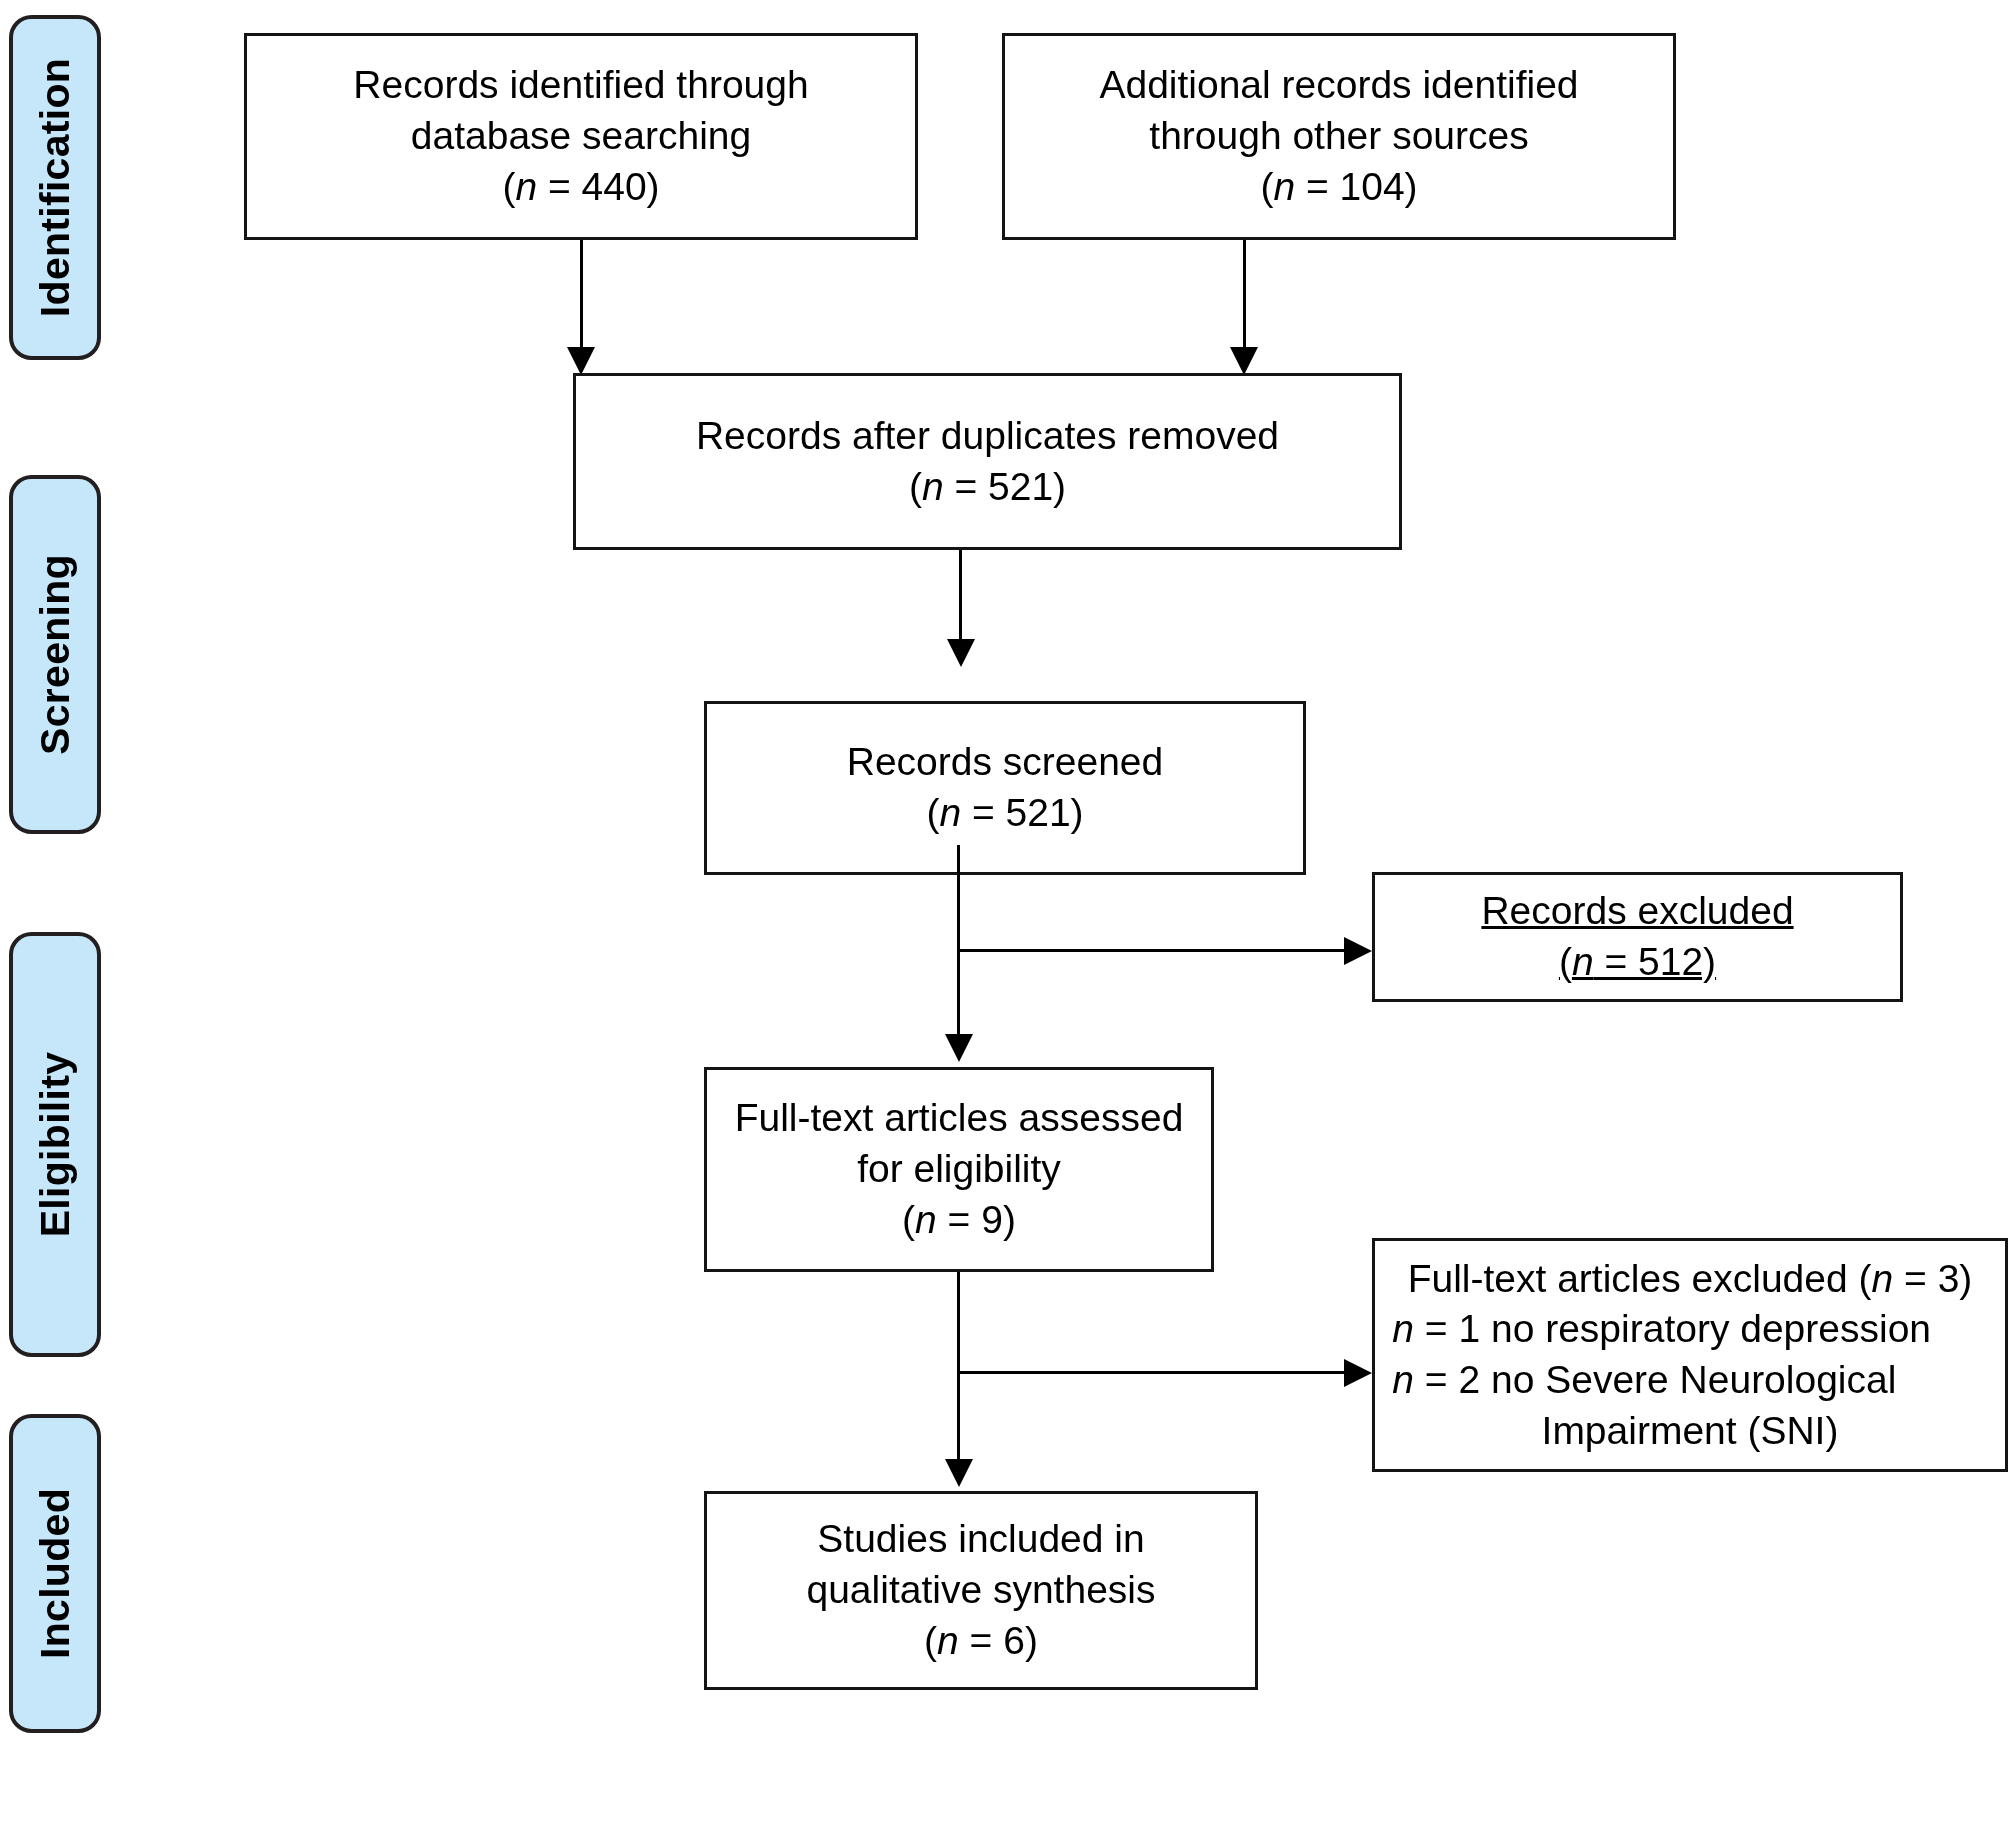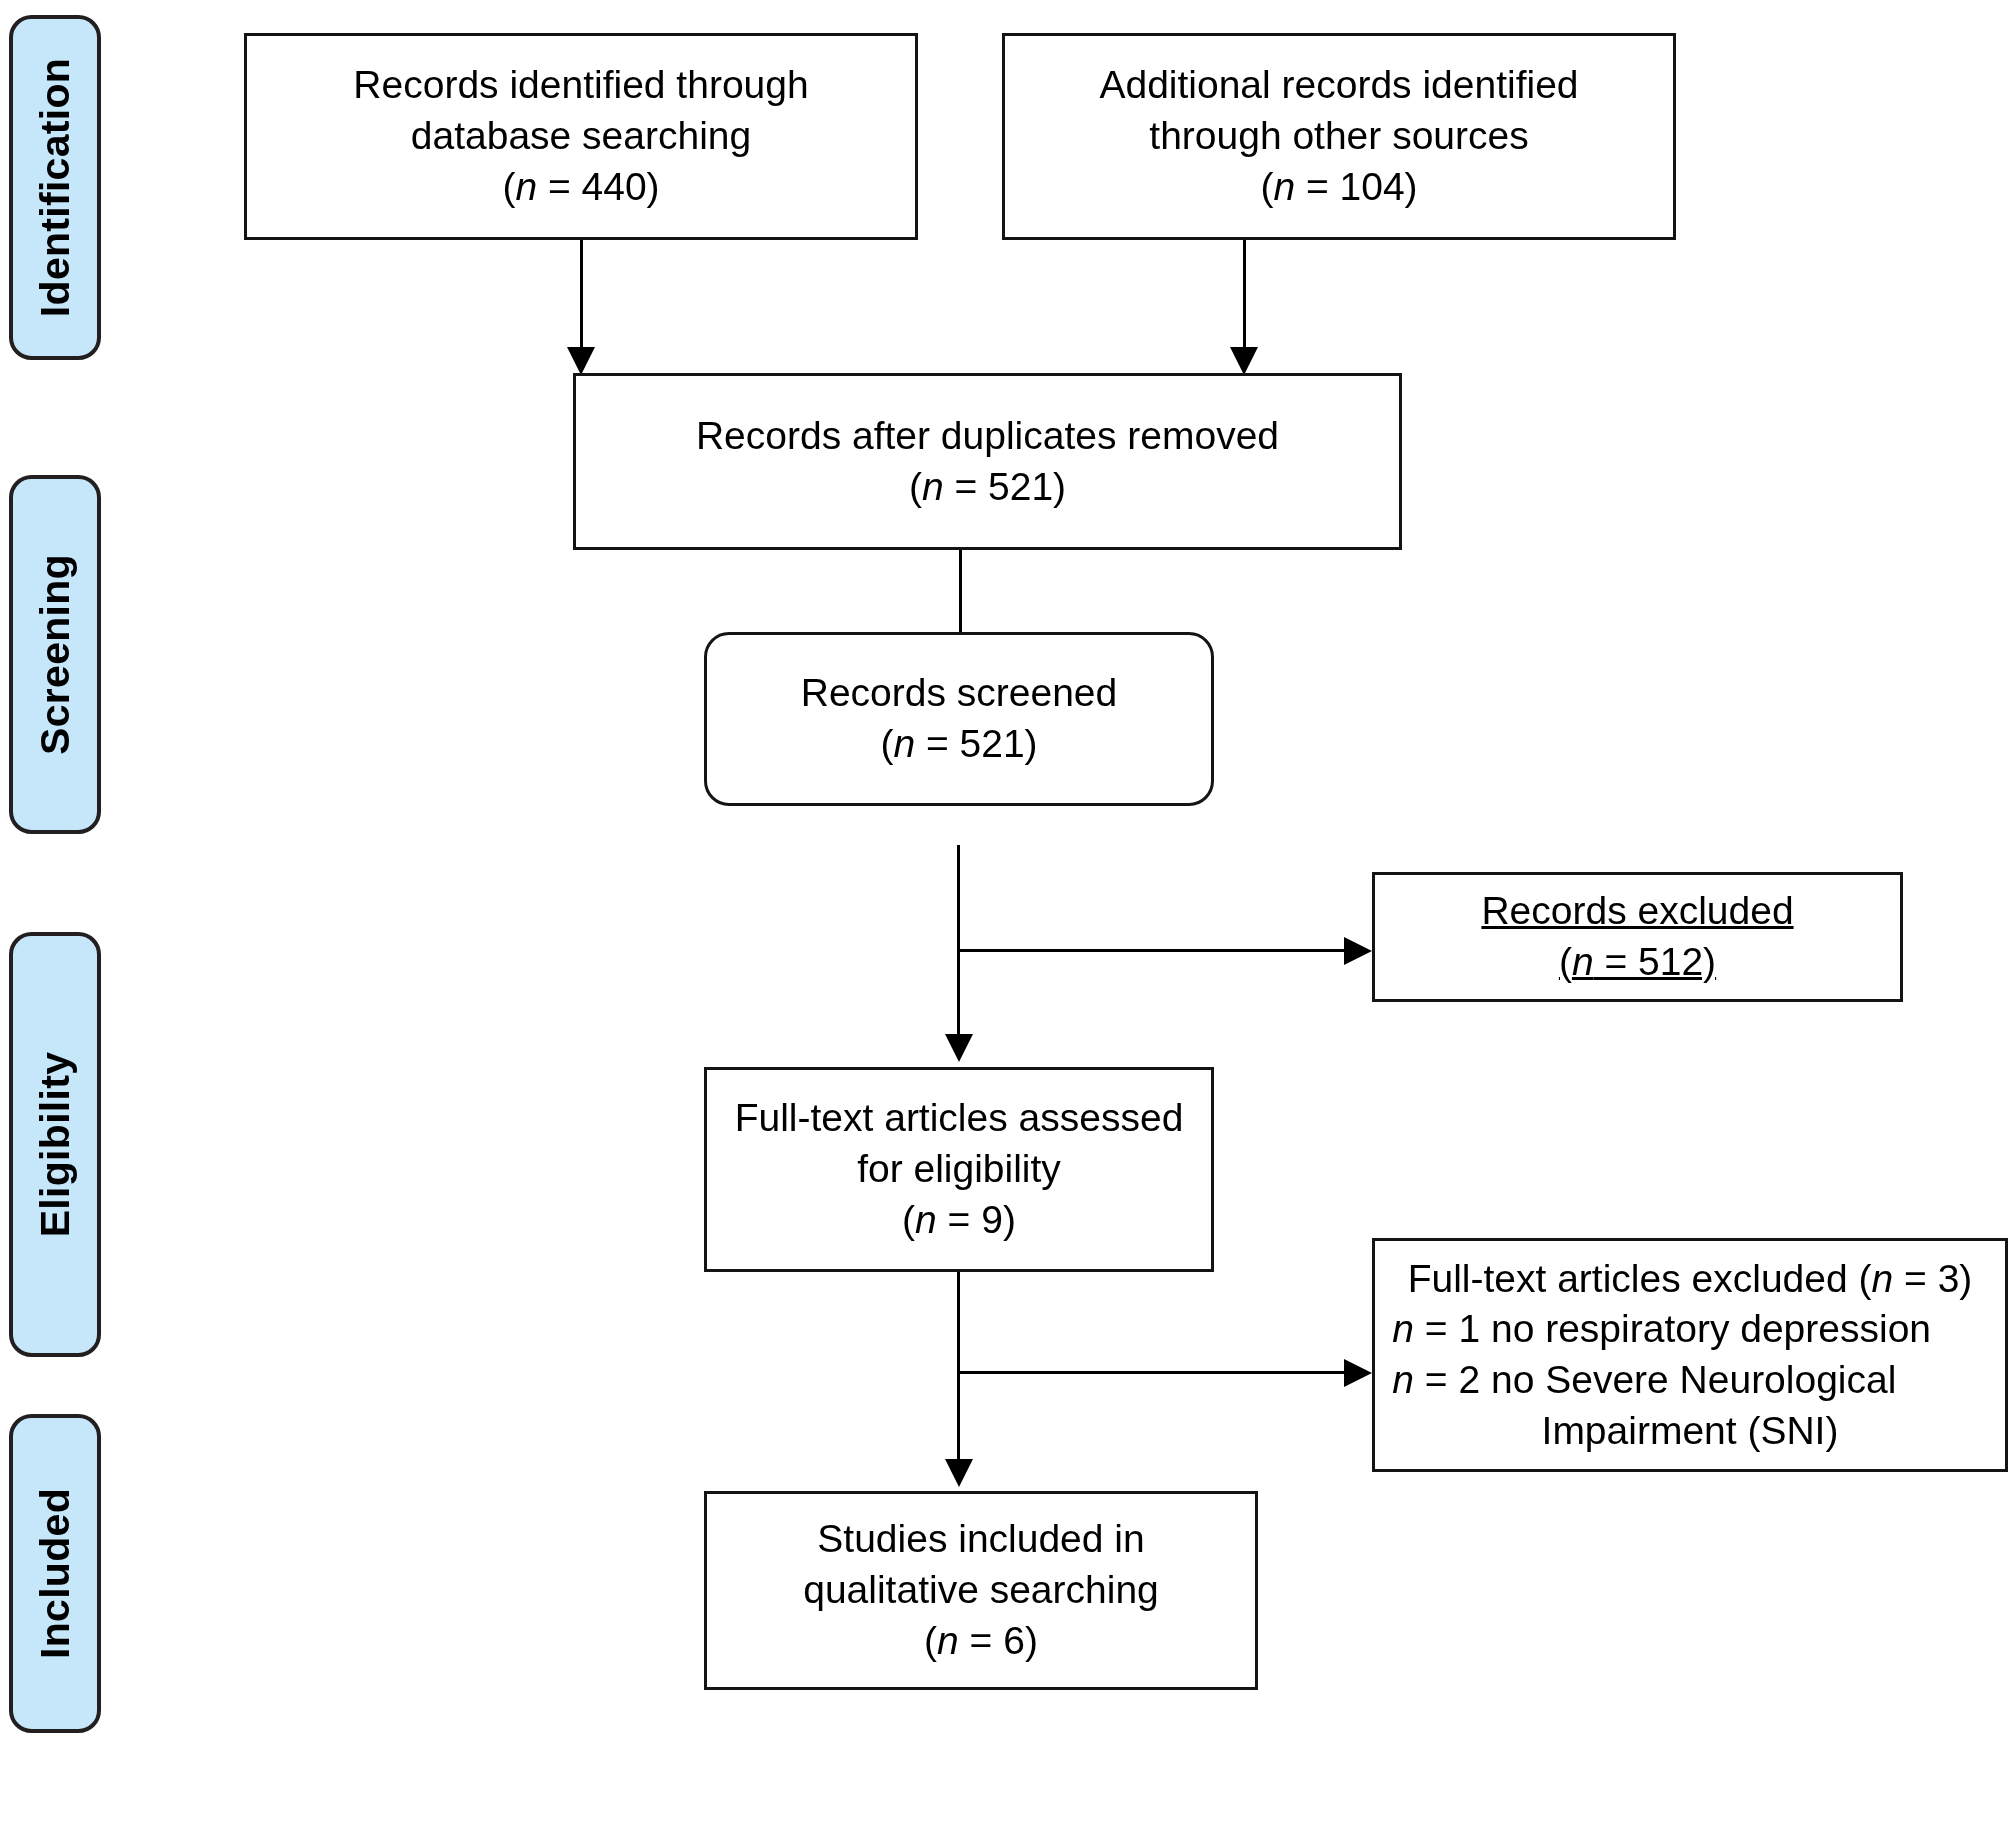--- a/index.html
+++ b/index.html
@@ -130,21 +130,21 @@
   <div class="arrow-down" style="left:1230px; top:347px;"></div>
 
   <div class="flow-box" style="left:545px; top:373px; width:829px; height:177px;margin-left:28px;">
     <span class="line">Records after duplicates removed</span>
     <span class="line"><span>(</span><span class="ital">n</span><span> = 521)</span></span>
   </div>
 
   <div class="v-line" style="left:959px; top:550px; width:3.3px; height:94px;"></div>
   <div class="arrow-down" style="left:947px; top:639px;"></div>
 
-  <div class="flow-box" style="left:704px; top:632px; width:510px; height:174px;border-radius:25px;">
+  <div class="flow-box" style="left:704px; top:701px; width:602px; height:174px;">
     <span class="line">Records screened</span>
     <span class="line"><span>(</span><span class="ital">n</span><span> = 521)</span></span>
   </div>
 
   <div class="v-line" style="left:957px; top:845px; width:3.3px; height:193px;"></div>
   <div class="arrow-down" style="left:945px; top:1034px;"></div>
 
   <div class="h-line" style="left:957px; top:949px; width:401px; height:3.3px;"></div>
   <div class="arrow-right" style="left:1344px; top:937px;"></div>
 
@@ -167,18 +167,18 @@
 
   <div class="flow-box left-align" style="left:1372px; top:1238px; width:636px; height:234px; padding:5.3px 17.3px;">
     <span class="line centered"><span>Full-text articles excluded (</span><span class="ital">n</span><span> = 3)</span></span>
     <span class="line"><span class="ital">n</span><span> = 1 no respiratory depression</span></span>
     <span class="line"><span class="ital">n</span><span> = 2 no Severe Neurological</span></span>
     <span class="line centered">Impairment (SNI)</span>
   </div>
 
   <div class="flow-box" style="left:704px; top:1491px; width:554px; height:199px;">
     <span class="line">Studies included in</span>
-    <span class="line">qualitative searching</span>
+    <span class="line">qualitative synthesis</span>
     <span class="line"><span>(</span><span class="ital">n</span><span> = 6)</span></span>
   </div>
 
 </div>
 
 
 </body></html>

